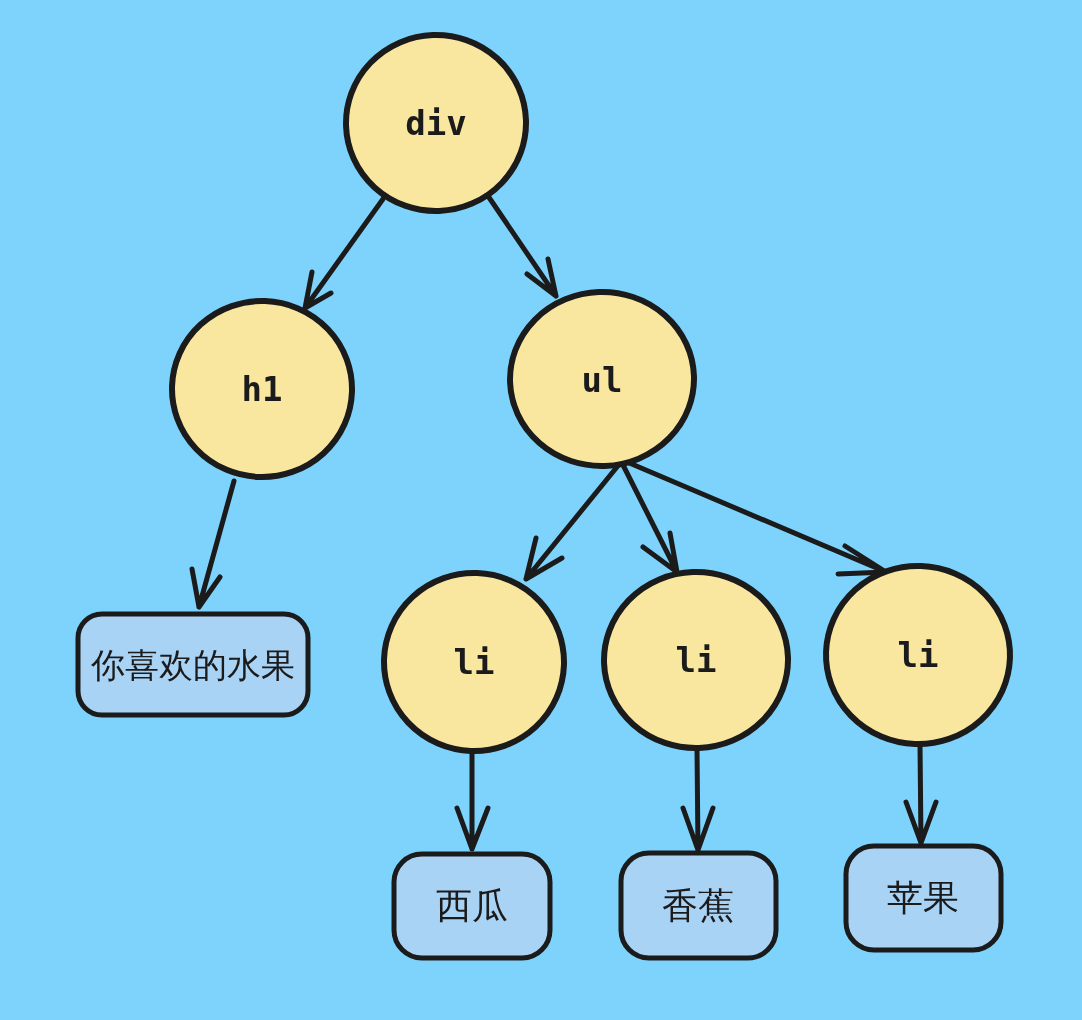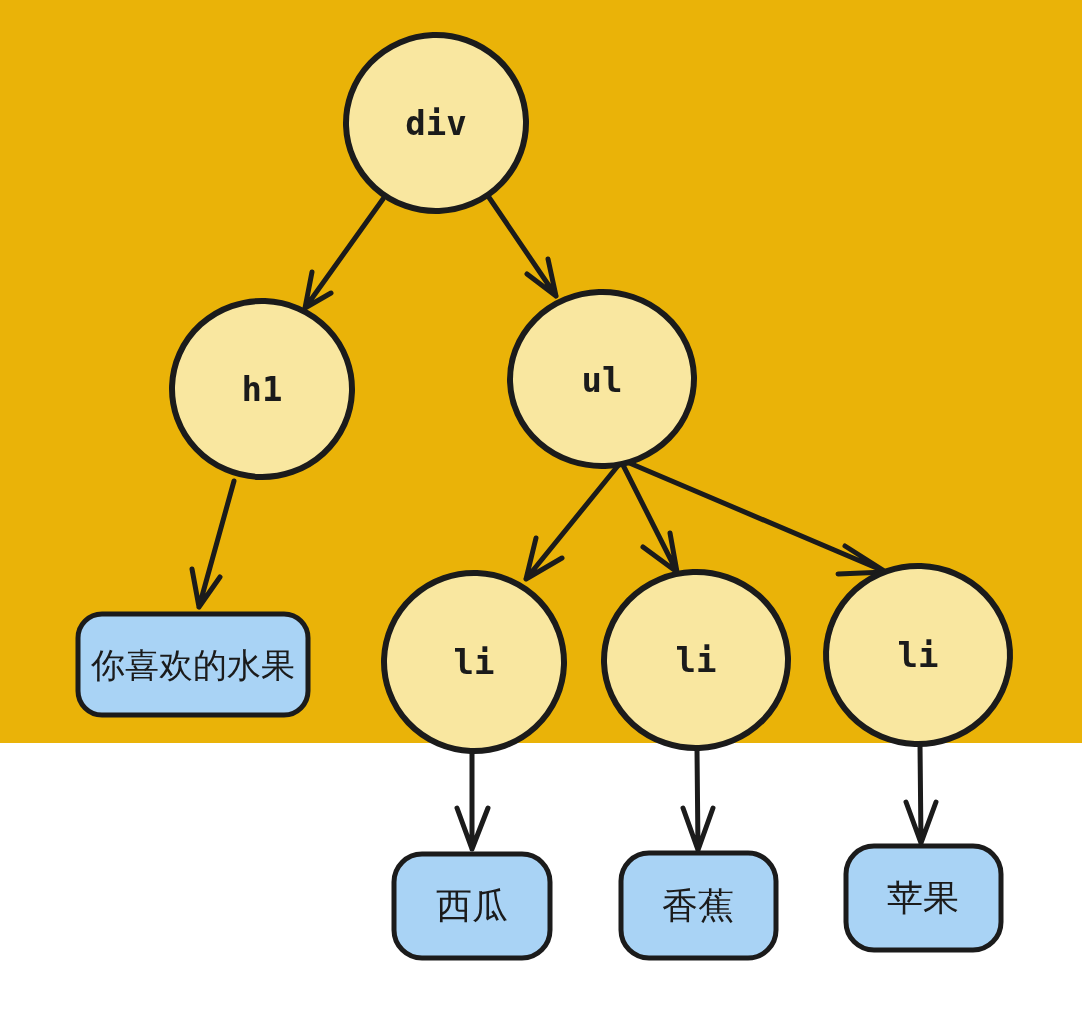--- a/index.html
+++ b/index.html
@@ -7,22 +7,22 @@
     padding: 0;
     width: 1082px;
     height: 1020px;
     background: #ffffff;
     overflow: hidden;
     font-family: "Liberation Sans", sans-serif;
   }
   .canvas {
     position: relative;
     width: 1082px;
-    height: 743px;
-    background: #eab308;
+    height: 1020px;
+    background: #7dd3fc;
   }
   svg { display: block; }
   .node-shape {
     stroke: #1b1b1b;
     stroke-width: 6;
   }
   .leaf-shape {
     stroke: #1b1b1b;
     stroke-width: 5;
   }

